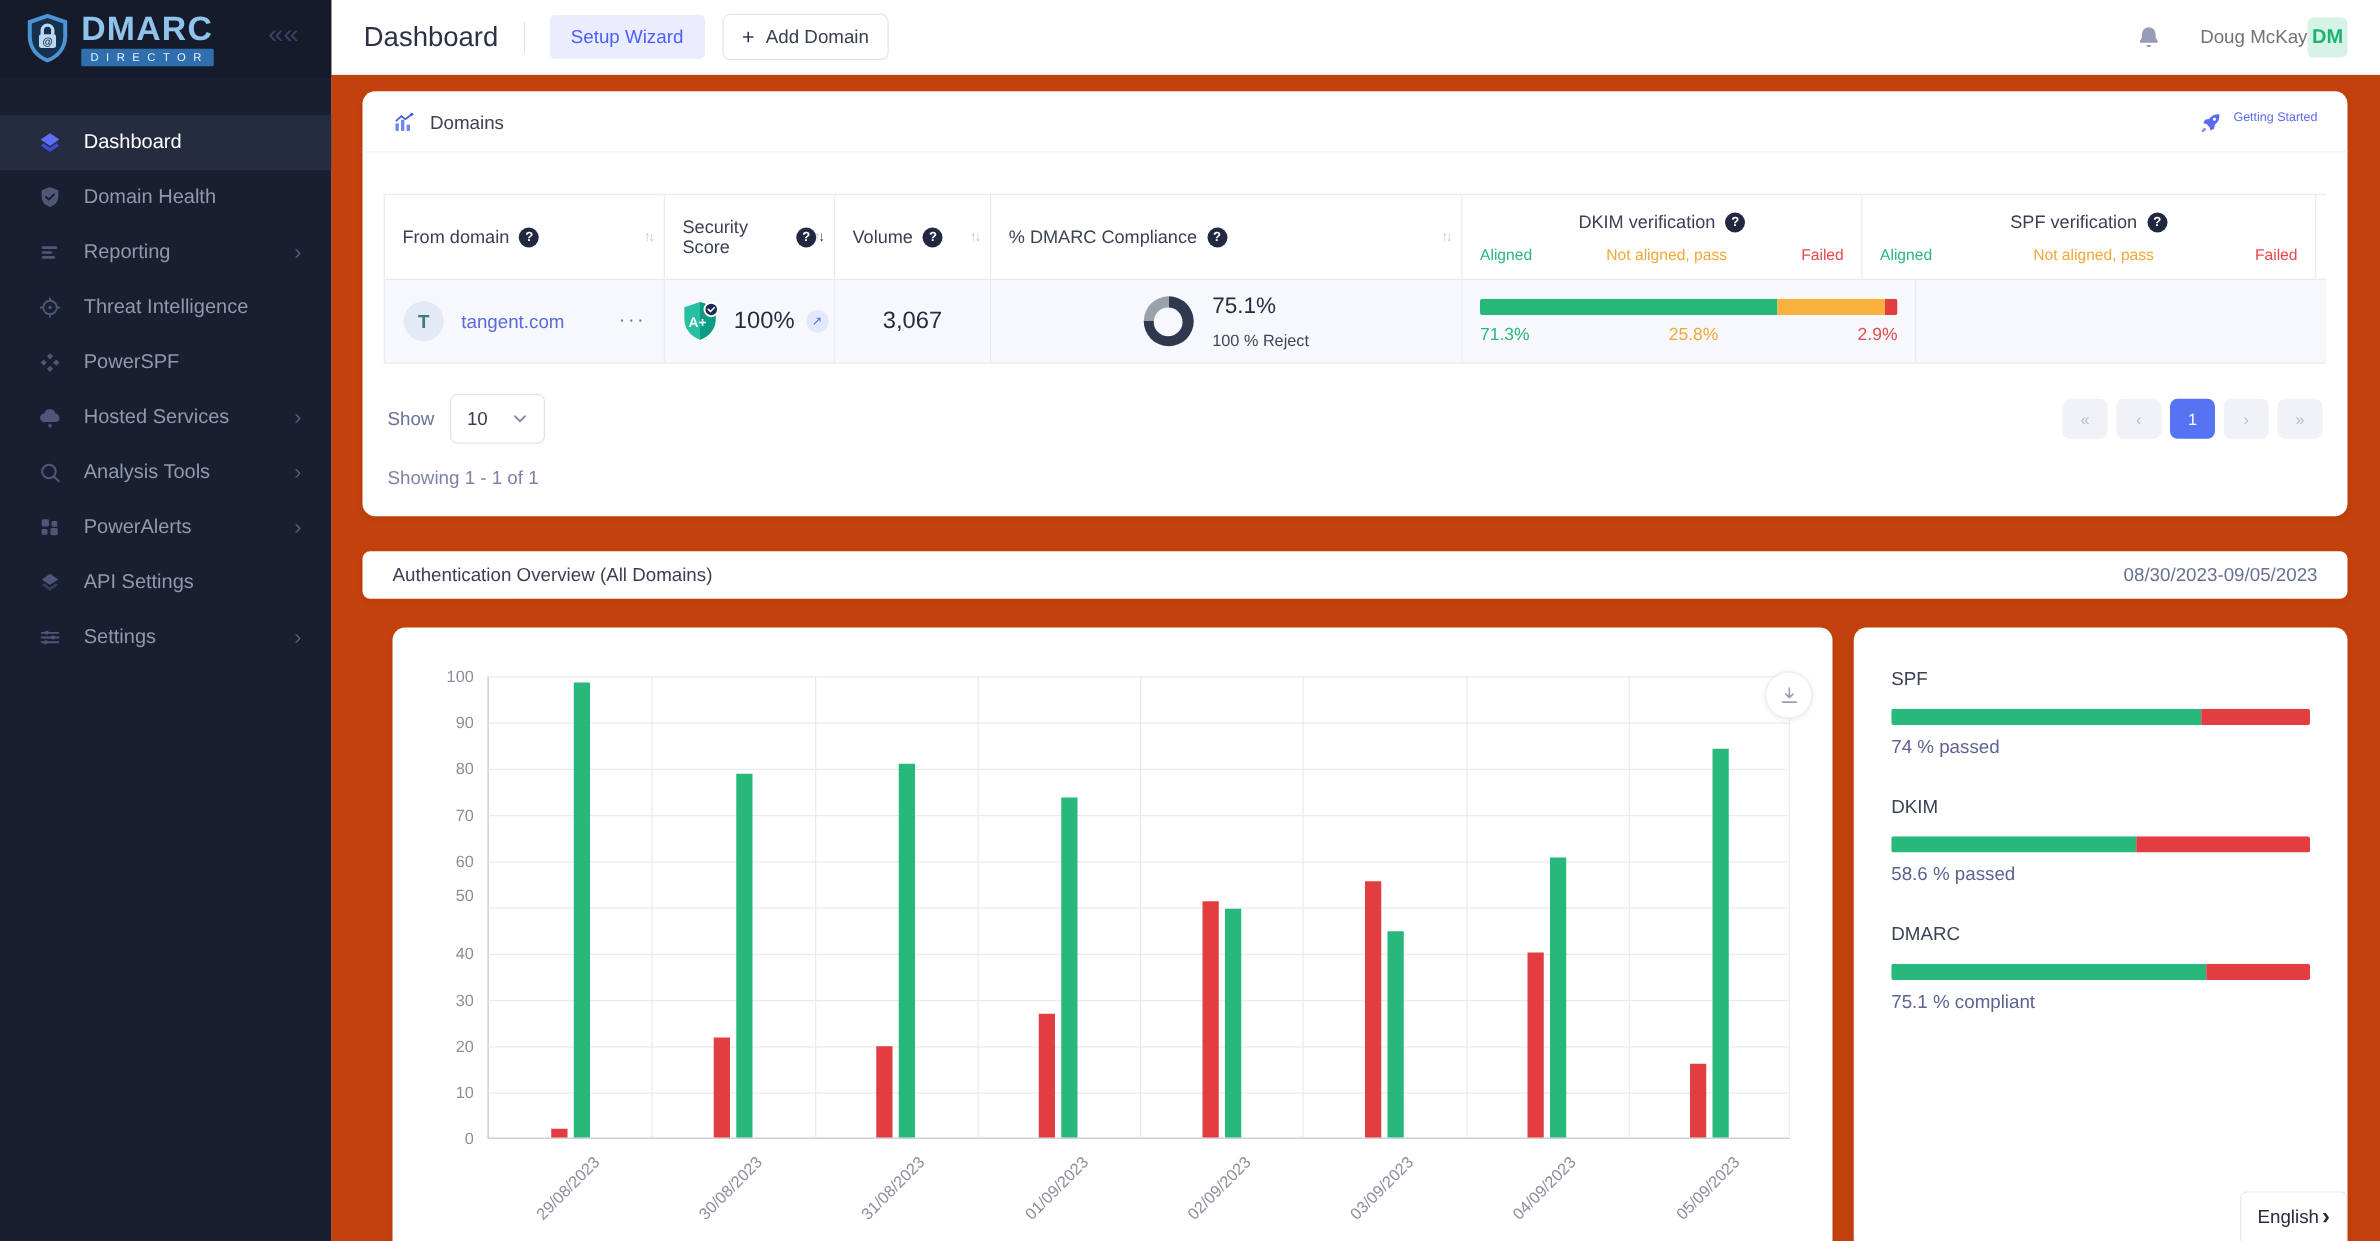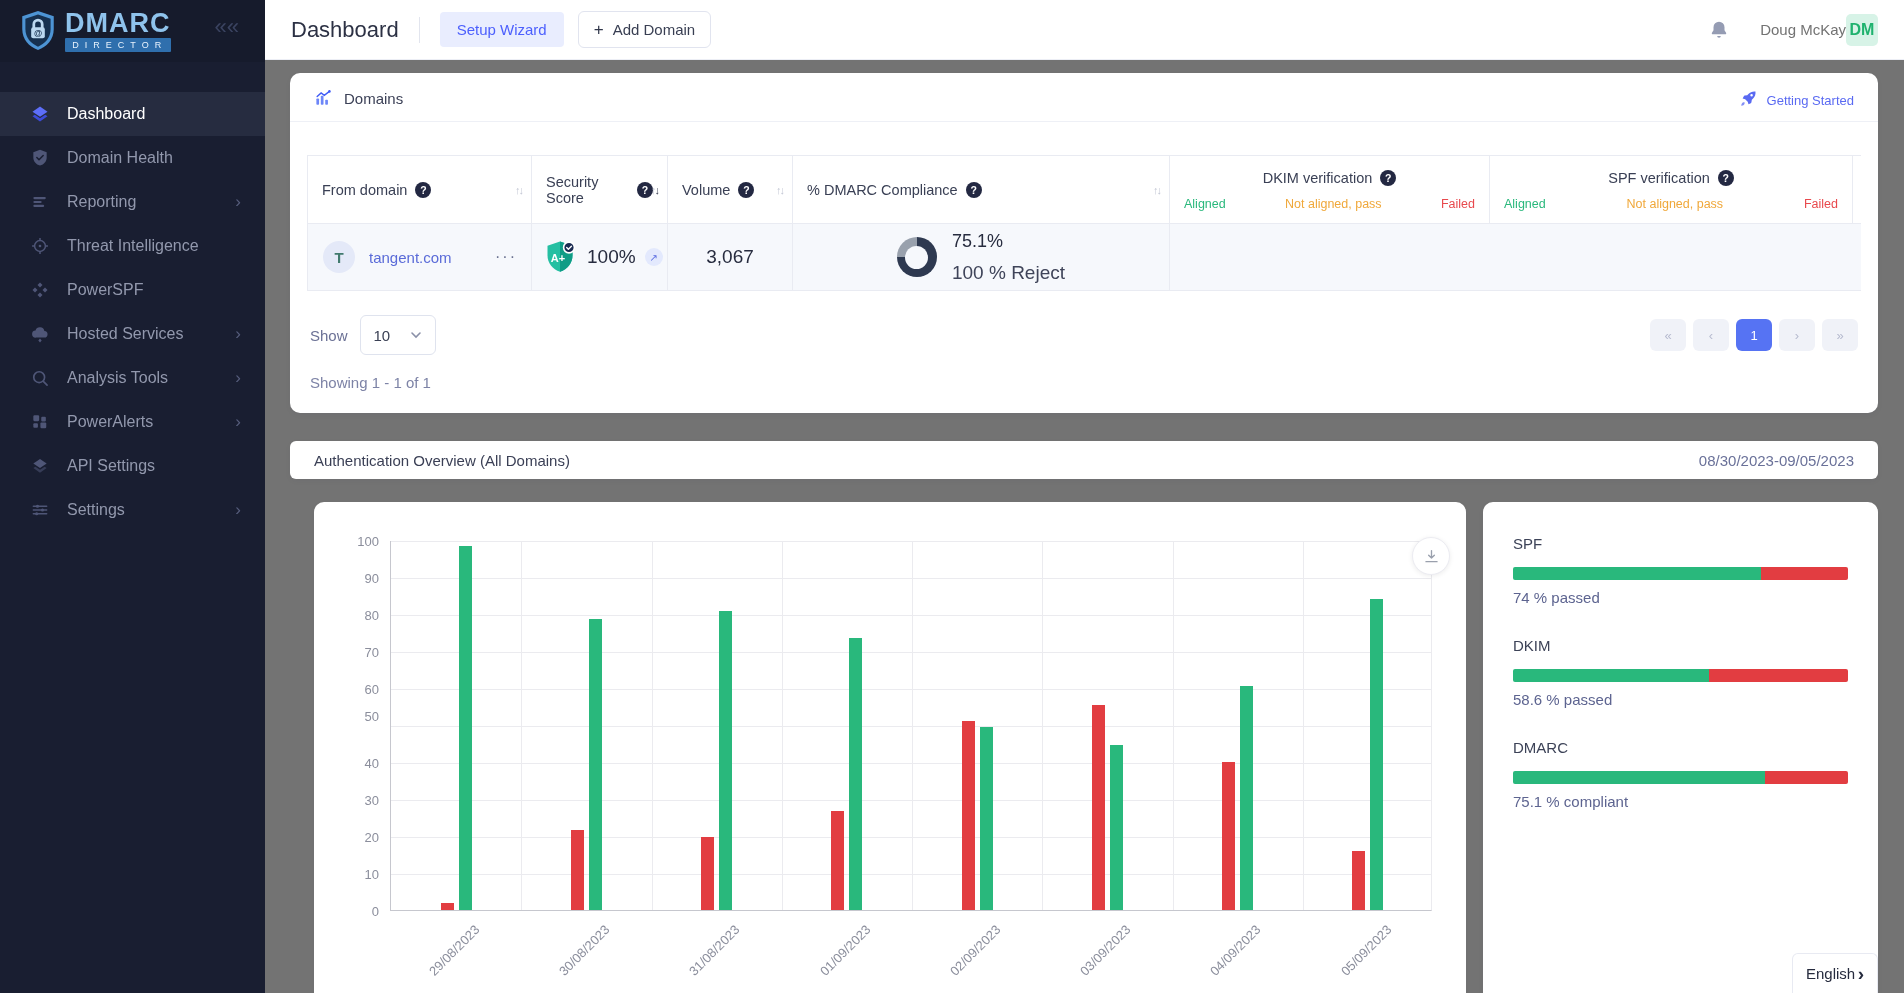--- a/index.html
+++ b/index.html
@@ -31,28 +31,28 @@
   .btn-add{margin-left:14px;background:#fff;border:1px solid #e1e4ef;border-radius:6px;padding:9px 15px;
     font-size:15px;color:#383e52;cursor:pointer;display:inline-flex;align-items:center;font-family:inherit}
   .btn-add .plus{margin-right:9px;font-size:17px;line-height:14px;color:#30364a}
   .topbar-right{margin-left:auto;display:flex;align-items:center}
   .bell{width:22px;height:22px;color:#959cb3;cursor:pointer}
   .user-name{margin:0 0 0 30px;font-size:15px;color:#737373}
   .avatar{width:32px;height:32px;border-radius:5px;background:#d7f3e7;color:#1fb26e;font-weight:bold;
     font-size:16px;display:flex;align-items:center;justify-content:center;cursor:pointer}
 
   
-  .main{position:absolute;left:265px;top:60px;right:0;bottom:0;background:#737373;padding:13px 26px 0 25px;overflow:hidden}
+  .main{position:absolute;left:265px;top:60px;right:0;bottom:0;background:#c2410c;padding:13px 26px 0 25px;overflow:hidden}
   .card{background:#fff;border-radius:10px;box-shadow:0 2px 6px rgba(25,25,70,.04)}
 
   
   .card-head{display:flex;align-items:center;justify-content:space-between;padding:16px 24px 13px;border-bottom:1px solid #eef0f6}
   .card-head-left{display:flex;align-items:center;gap:11px;font-size:15px;color:#3c4157;font-weight:500}
   .card-head-left svg{width:19px;height:19px}
-  .getting-started{display:flex;align-items:flex-end;gap:9px;color:#5a6af2;font-size:13px;cursor:pointer}
+  .getting-started{display:flex;align-items:flex-start;gap:9px;color:#5a6af2;font-size:10px;cursor:pointer}
   .getting-started svg{width:19px;height:19px}
 
   .table{margin:33px 17px 0}
   .trow{display:flex}
   .th,.td{border-right:1px solid #e9ebf2;position:relative}
   .th:first-child,.td:first-child{border-left:1px solid #e9ebf2}
   .thead{border-top:1px solid #e9ebf2;border-bottom:1px solid #e9ebf2}
   .tbody{border-bottom:1px solid #e9ebf2;background:#f6f8fc}
   .th{min-height:67px;display:flex;align-items:center;padding:10px 14px;font-size:14.5px;color:#3a4055;font-weight:500}
   .th.center{flex-direction:column;justify-content:center;padding:10px 14px 8px}
@@ -73,21 +73,21 @@
   .td.c2{padding-left:13px}
   .score-shield{width:30px;height:34px;flex:none}
   .score-val{margin-left:12px;font-size:19px;color:#272c3f}
   .score-link{width:18px;height:18px;border-radius:50%;background:#e3e9fd;color:#5668e0;font-size:10px;
     display:flex;align-items:center;justify-content:center;margin-left:9px;cursor:pointer}
   .td.c3{justify-content:center;font-size:19px;color:#272c3f}
   .td.c4{justify-content:center;gap:15px}
   .donut{width:40px;height:40px;border-radius:50%;display:flex;align-items:center;justify-content:center;flex:none}
   .donut i{width:23px;height:23px;border-radius:50%;background:#f6f8fc}
   .comp-pct{font-size:18px;color:#272c3f}
-  .comp-note{font-size:19px;color:#3f4459;margin-top:10px}
+  .comp-note{font-size:13px;color:#3f4459;margin-top:10px}
   .td.c5,.td.c6{flex-direction:column;justify-content:center;padding:0 14px;align-items:stretch}
   .stackbar{height:13px;border-radius:2px;overflow:hidden;display:flex}
   .stackbar span{height:100%}
   .stack-labels{display:flex;justify-content:space-between;margin-top:7px;font-size:14px}
 
   .controls{display:flex;align-items:center;padding:24px 20px 0}
   .show-label{font-size:15px;color:#6b7195}
   .select{margin-left:12px;width:76px;height:40px;border:1px solid #dfe3ee;border-radius:6px;background:#fff;
     display:flex;align-items:center;justify-content:space-between;padding:0 13px;cursor:pointer}
   .select .val{font-size:15px;color:#3a4054}
@@ -373,20 +373,32 @@
           <span>3,067</span>
         </div>
         <div class="td c4">
           <span class="donut" id="donut" style="background: conic-gradient(rgb(46, 57, 80) 0deg, rgb(46, 57, 80) 75.1%, rgb(153, 161, 173) 75.1%, rgb(153, 161, 173) 100%);">
               <i></i>
             </span>
           <span>
             <div class="comp-pct">75.1%</div>
             <div class="comp-note">100 % Reject</div>
           </span>
+        </div>
+        <div class="td c6">
+          <div class="stackbar" id="spf-bar">
+              <span style="width: 71.3%; background: rgb(41, 184, 124);"></span>
+              <span style="width: 25.8%; background: rgb(247, 177, 60);"></span>
+              <span style="width: 2.9%; background: rgb(226, 61, 65);"></span>
+            </div>
+          <div class="stack-labels" id="spf-labels">
+              <span class="sub-green">71.3%</span>
+              <span class="sub-orange">25.8%</span>
+              <span class="sub-red">2.9%</span>
+            </div>
         </div>
       </div>
     </div>
 
     <div class="controls">
       <span class="show-label">Show</span>
       <div class="select">
         <span class="val">10</span>
         <svg viewBox="0 0 12 12" fill="none" stroke="currentColor" stroke-width="1.6" stroke-linecap="round">
             <path d="m2 4 4 4 4-4"></path>

